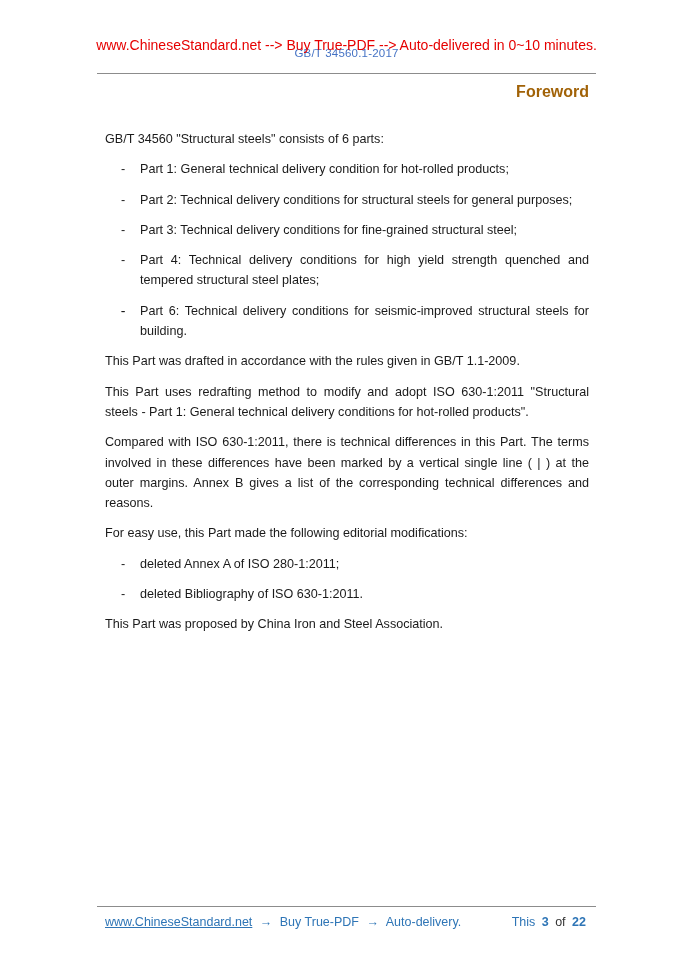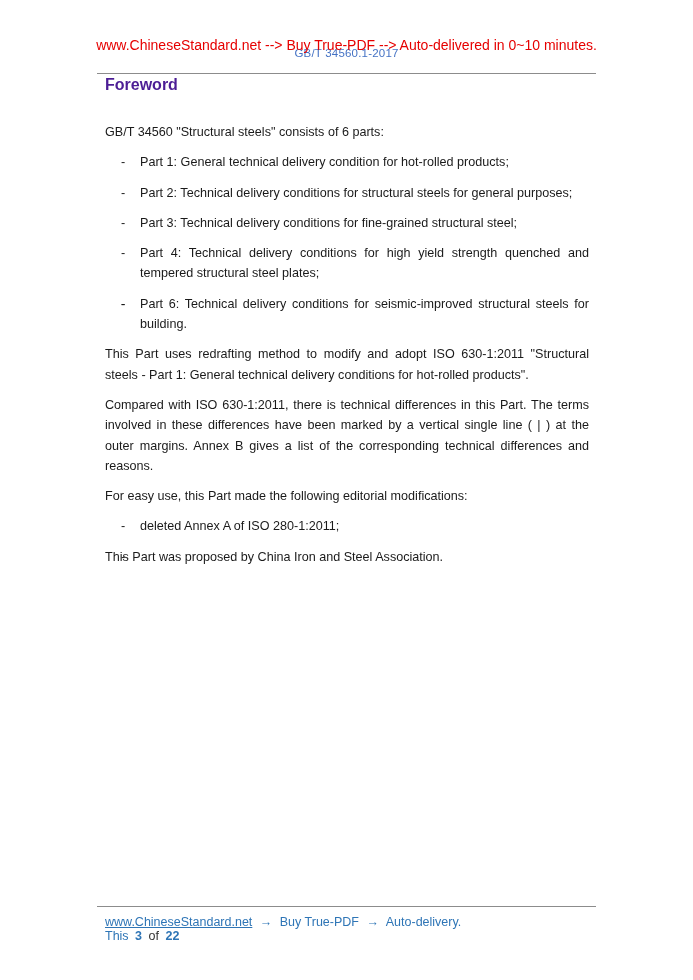--- a/index.html
+++ b/index.html
@@ -24,37 +24,36 @@
   .promo {
     position: absolute; top: 21px; left: 0; width: 100%;
     text-align: center; font-size: 14px; color: #e60000; z-index: 2;
     white-space: nowrap;
   }
   .rule-top { position: absolute; top: 57px; left: 97px; right: 97px; border-top: 1px solid #8c8c8c; }
 
   
   .main { position: absolute; top: 70px; left: 105px; width: 484px; }
   .title {
-    text-align: left; font-size: 16px; font-weight: bold; color: #4c1d95;
-    line-height: 19px; margin: 5px 0 28px;
+    text-align: right; font-size: 16px; font-weight: bold; color: #a16207;
+    line-height: 19px; margin: 12px 0 28px;
   }
   .para, .li {
     font-size: 12.6px; line-height: 20.3px; text-align: justify;
     margin: 0 0 10px;
   }
   .li { position: relative; padding-left: 35px; }
   .dash { position: absolute; left: 16px; top: 0; }
 
   
   .rule-bottom { position: absolute; top: 906px; left: 97px; right: 97px; border-top: 1px solid #8c8c8c; }
   .footer {
     position: absolute; top: 915px; left: 105px; right: 104px;
     display: flex; justify-content: space-between; align-items: baseline;
     font-size: 12.5px;
-    flex-direction: column;
   }
   .footer-left { color: #2e75b6; }
   .footer-link { color: #2e75b6; text-decoration: underline; cursor: pointer; }
   .footer-arrow { color: #2e75b6; padding: 0 4px; }
   .pageinfo { color: #1a1a1a; }
   .pageinfo .lbl-page { color: #2e75b6; }
   .pageinfo .num { color: #2e75b6; font-weight: bold; padding: 0 3px; }
   .pageinfo .lbl-of { color: #333; }
 </style>
 </head>
@@ -90,31 +89,33 @@
       <span>Part 4: Technical delivery conditions for high yield strength quenched and tempered structural steel plates;</span>
     </div>
     <div class="li">
       <span class="dash">-</span>
     </div>
     <div class="li">
       <span class="dash">-</span>
       <span>Part 6: Technical delivery conditions for seismic-improved structural steels for building.</span>
     </div>
 
+    <p class="para">This Part was drafted in accordance with the rules given in GB/T 1.1-2009.</p>
     <p class="para">This Part uses redrafting method to modify and adopt ISO 630-1:2011 "Structural steels - Part 1: General technical delivery conditions for hot-rolled products".</p>
     <p class="para">Compared with ISO 630-1:2011, there is technical differences in this Part. The terms involved in these differences have been marked by a vertical single line ( | ) at the outer margins. Annex B gives a list of the corresponding technical differences and reasons.</p>
 
     <p class="para">For easy use, this Part made the following editorial modifications:</p>
 
     <div class="li">
       <span class="dash">-</span>
       <span>deleted Annex A of ISO 280-1:2011;</span>
     </div>
     <div class="li">
       <span class="dash">-</span>
+      <span>deleted Bibliography of ISO 630-1:2011.</span>
     </div>
 
     <p class="para">This Part was proposed by China Iron and Steel Association.</p>
   </div>
 
   <div class="rule-bottom"></div>
 
   <div class="footer">
     <div class="footer-left">
       <span class="footer-link">www.ChineseStandard.net</span>

